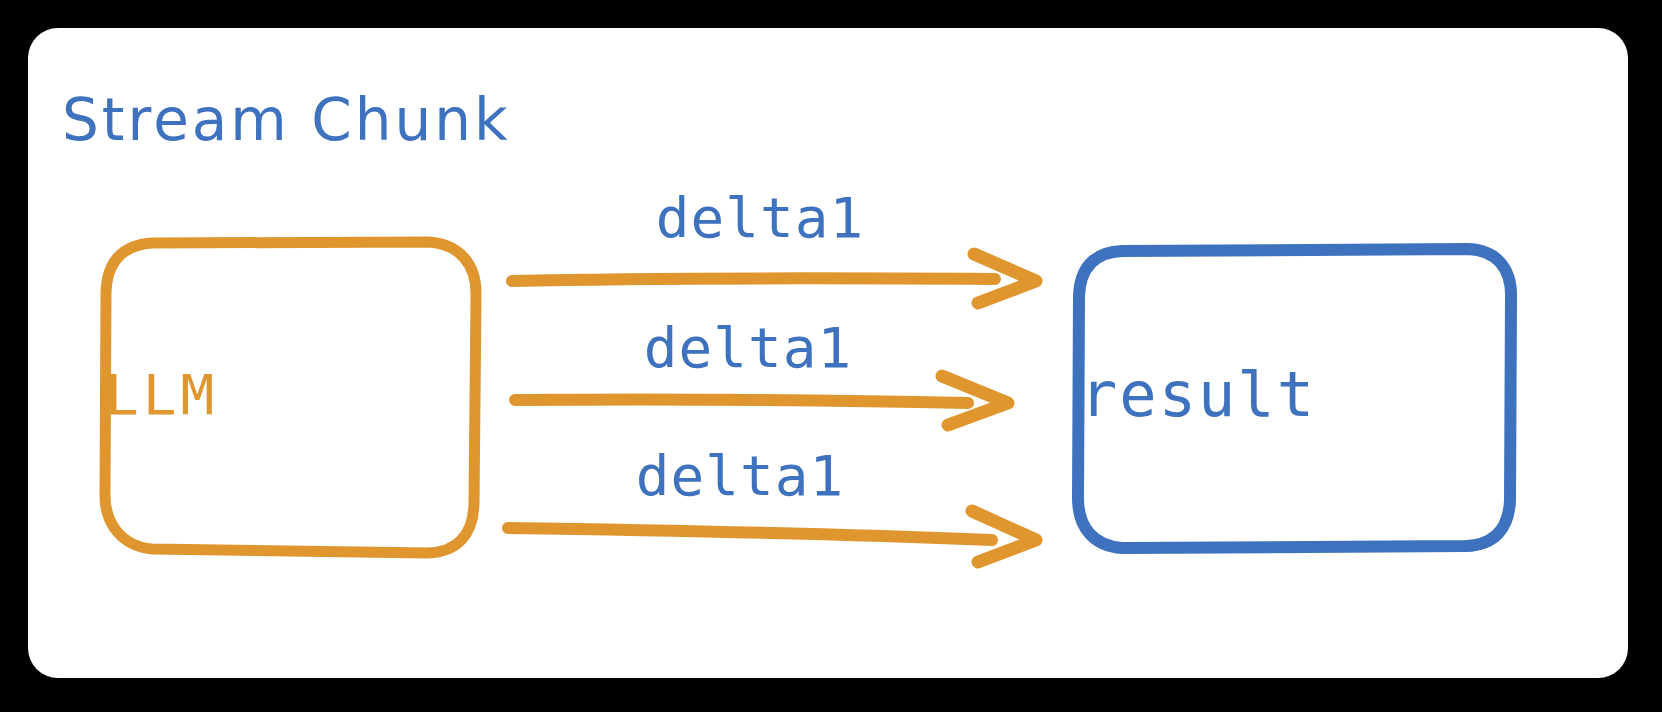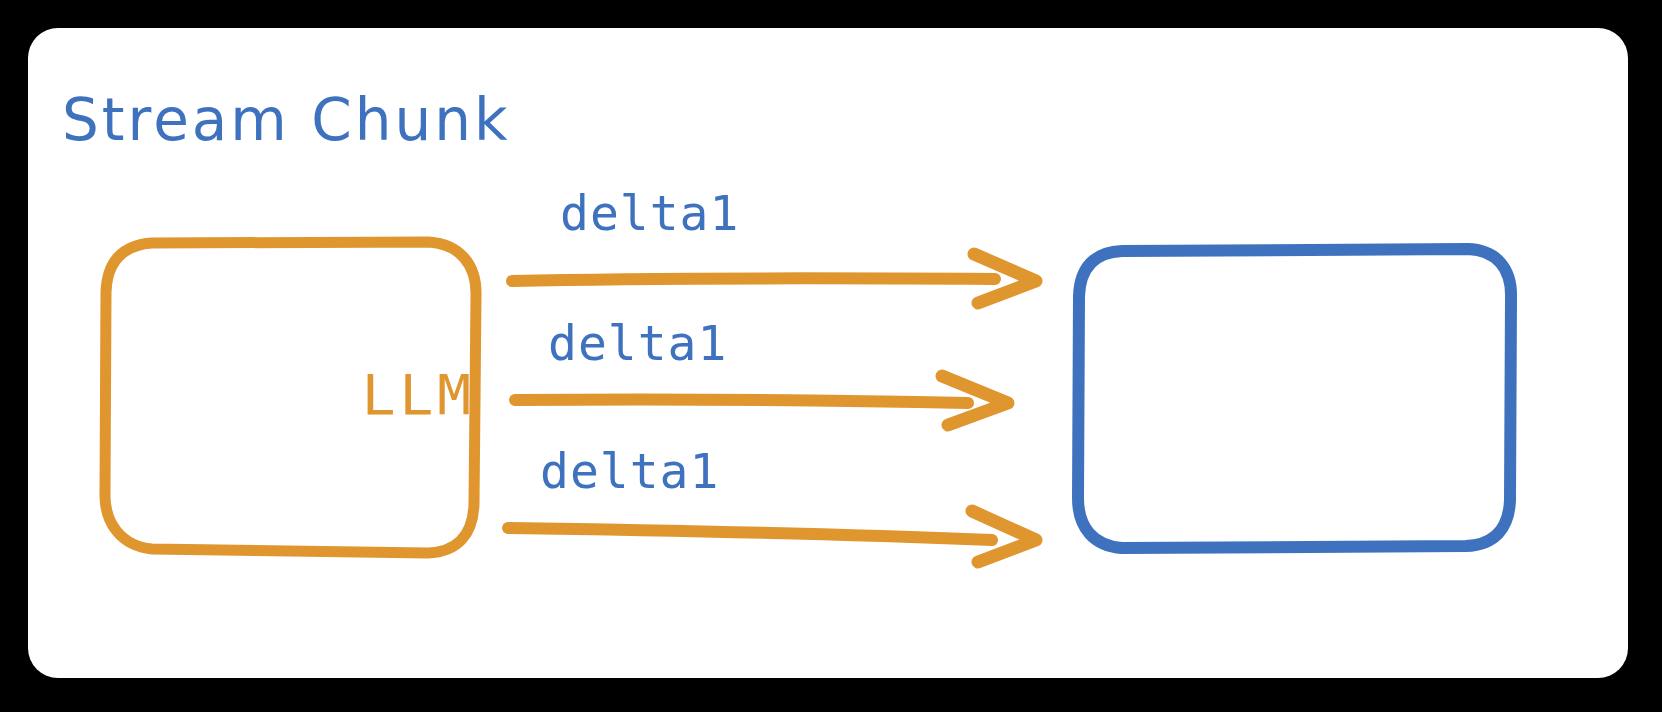--- a/index.html
+++ b/index.html
@@ -45,44 +45,45 @@
     font-size: 58px;
     font-weight: 500;
     color: #3E72BE;
     letter-spacing: 3px;
     white-space: nowrap;
   }
   .node-label {
     position: absolute;
     font-family: "DejaVu Sans Mono", "DejaVu Sans", monospace;
     white-space: nowrap;
-    text-align: right;
+    text-align: left;
   }
   .llm-label {
     left: 105px;
     top: 362px;
     width: 370px;
     font-size: 56px;
     color: #E0962F;
     letter-spacing: 4px;
   }
   .result-label {
     left: 1080px;
     top: 358px;
     width: 430px;
     font-size: 62px;
     color: #3E72BE;
     letter-spacing: 2px;
   }
   .edge-label {
     position: absolute;
     font-family: "DejaVu Sans Mono", "DejaVu Sans", monospace;
-    font-size: 48px;
+    font-size: 56px;
     color: #3E72BE;
     white-space: nowrap;
+    text-align: center;
     letter-spacing: 1px;
   }
   .edge-label-1 { left: 560px; top: 185px; width: 400px; }
   .edge-label-2 { left: 548px; top: 315px; width: 400px; }
   .edge-label-3 { left: 540px; top: 443px; width: 400px; }
 </style>
 </head>
 <body>
 
 <div id="stage">
@@ -129,20 +130,21 @@
       <path d="M 508 528 C 650 530 840 534 992 540" fill="none" stroke="#E0962F" stroke-width="12" stroke-linecap="round"></path>
       <path d="M 972 511 L 1036 540 L 978 562" fill="none" stroke="#E0962F" stroke-width="13" stroke-linecap="round" stroke-linejoin="round"></path>
     </g>
 
   </svg>
 
   <div class="title-text">Stream Chunk</div>
 
   <div class="node-label llm-label">LLM</div>
 
+  <div class="node-label result-label">result</div>
 
   <div class="edge-label edge-label-1">delta1</div>
 
   <div class="edge-label edge-label-2">delta1</div>
 
   <div class="edge-label edge-label-3">delta1</div>
 
 </div>
 
 </body></html>

